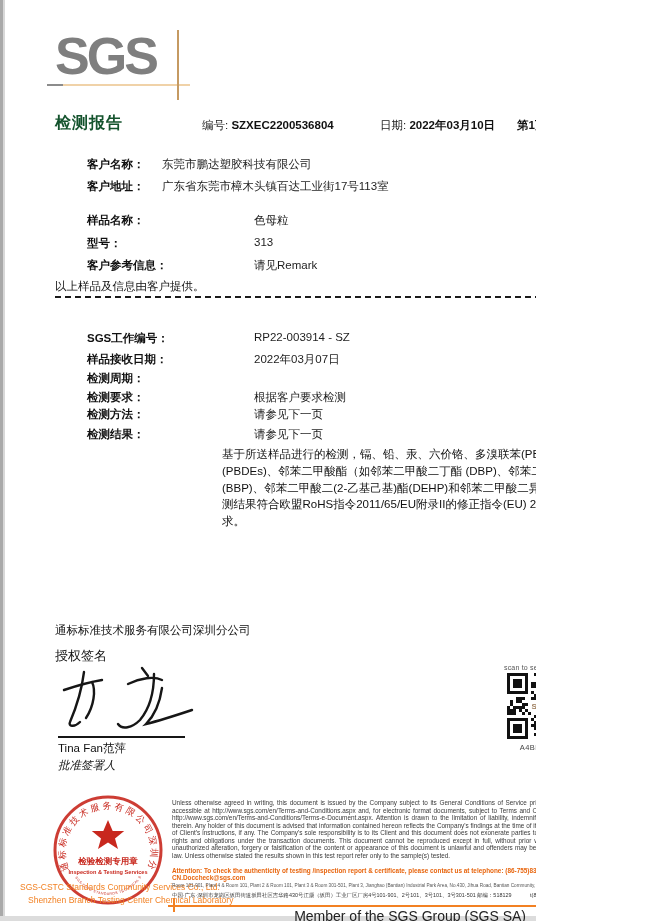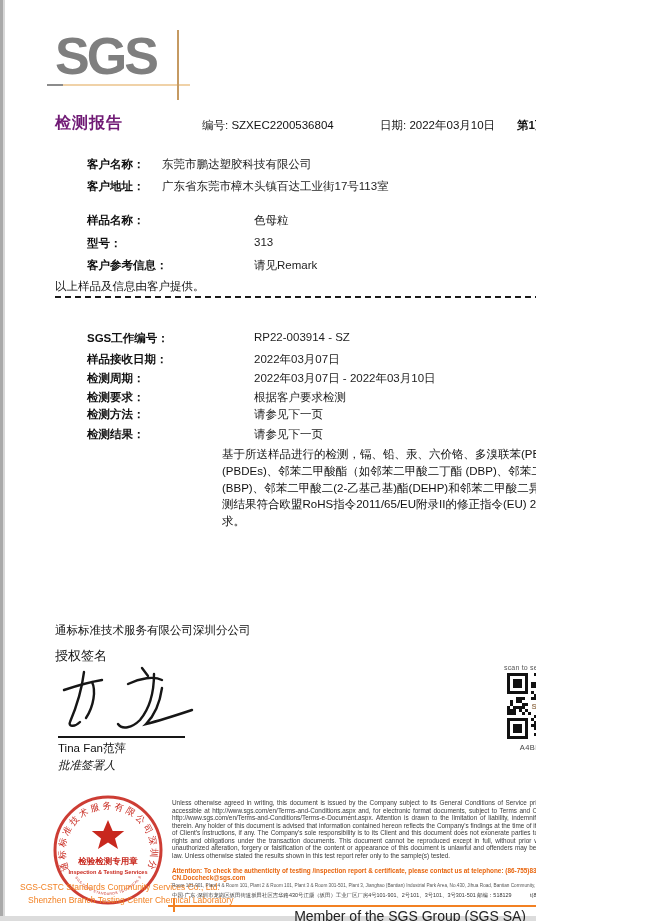--- a/index.html
+++ b/index.html
@@ -13,23 +13,23 @@
   .edge-bottom{ position:absolute; left:0; bottom:0; width:100%; height:5px; background:#dcdcdc; }
 
   
   .logo-text { position:absolute; left:55px; top:30px; font-size:52px; line-height:52px;
                font-weight:bold; color:#7f7f7f; letter-spacing:-3px; }
   .logo-hline { position:absolute; left:47px; top:84px; width:143px; height:2px; background:#f0d2a8; }
   .logo-hline-dark { position:absolute; left:47px; top:84px; width:16px; height:2px; background:#8c8c8c; }
   .logo-vline { position:absolute; left:177px; top:30px; width:2px; height:70px; background:#c59a62; }
 
   
-  .doc-title { position:absolute; left:55px; top:113px; font-size:16px; font-weight:bold; color:#701a75; letter-spacing:1px; }
+  .doc-title { position:absolute; left:55px; top:113px; font-size:16px; font-weight:bold; color:#14532d; letter-spacing:1px; }
   .hdr { position:absolute; top:118px; font-size:11.5px; white-space:nowrap; }
-  .hdr b { font-weight:normal; color:#111; }
+  .hdr b { font-weight:bold; color:#111; }
   .hdr-no   { left:202px; }
   .hdr-date { left:380px; }
   .hdr-page { left:517px; font-weight:bold; color:#111; }
 
   .row { position:absolute; font-size:11.5px; white-space:nowrap;margin-left:32px; }
   .row .lbl { position:absolute; left:0; font-weight:bold; color:#111; }
   .val-130 { position:absolute; left:75px; }
   .val-167 { position:absolute; left:167px; }
   .rowbase { left:55px; width:580px; height:16px; }
 
@@ -125,21 +125,20 @@
   <div class="row rowbase" style="top:331px">
     <span class="lbl">SGS工作编号：</span>
     <span class="val-167">RP22-003914 - SZ</span>
   </div>
   <div class="row rowbase" style="top:352px">
     <span class="lbl">样品接收日期：</span>
     <span class="val-167">2022年03月07日</span>
   </div>
   <div class="row rowbase" style="top:371px">
     <span class="lbl">检测周期：</span>
-    <span class="val-167">2022年03月07日 - 2022年03月10日</span>
   </div>
   <div class="row rowbase" style="top:390px">
     <span class="lbl">检测要求：</span>
     <span class="val-167">根据客户要求检测</span>
   </div>
   <div class="row rowbase" style="top:407px">
     <span class="lbl">检测方法：</span>
     <span class="val-167">请参见下一页</span>
   </div>
   <div class="row rowbase" style="top:427px">

